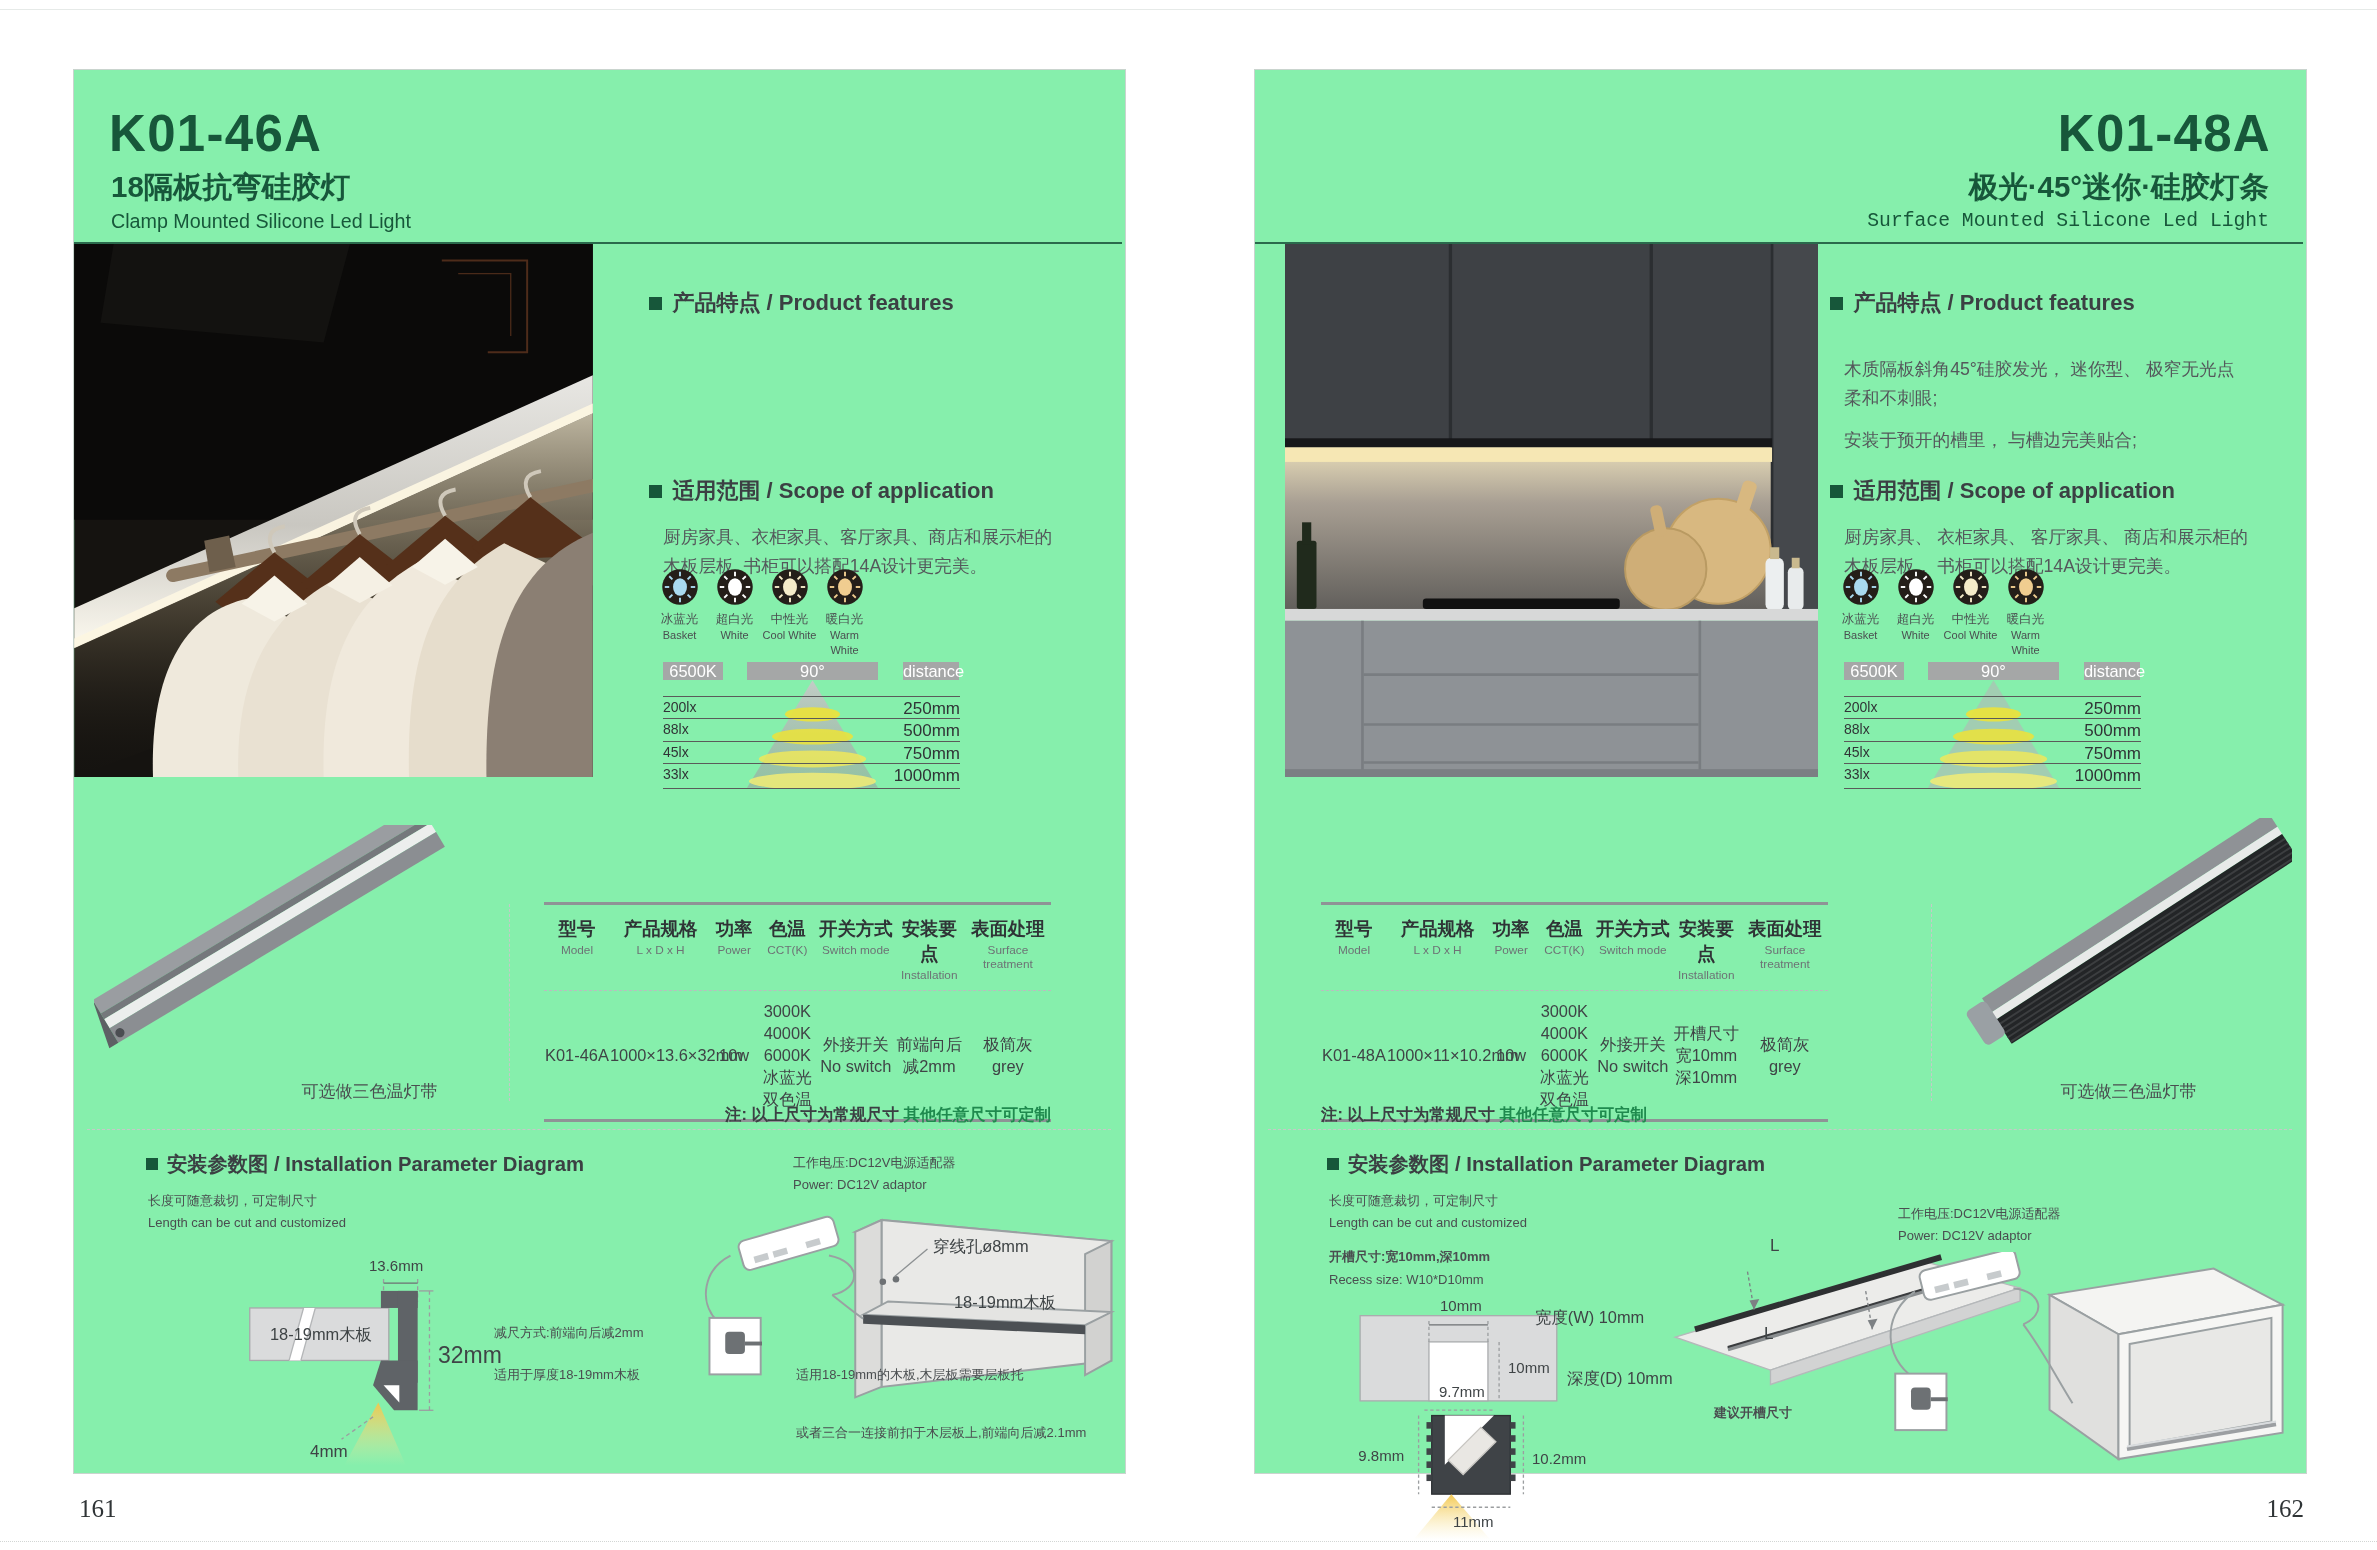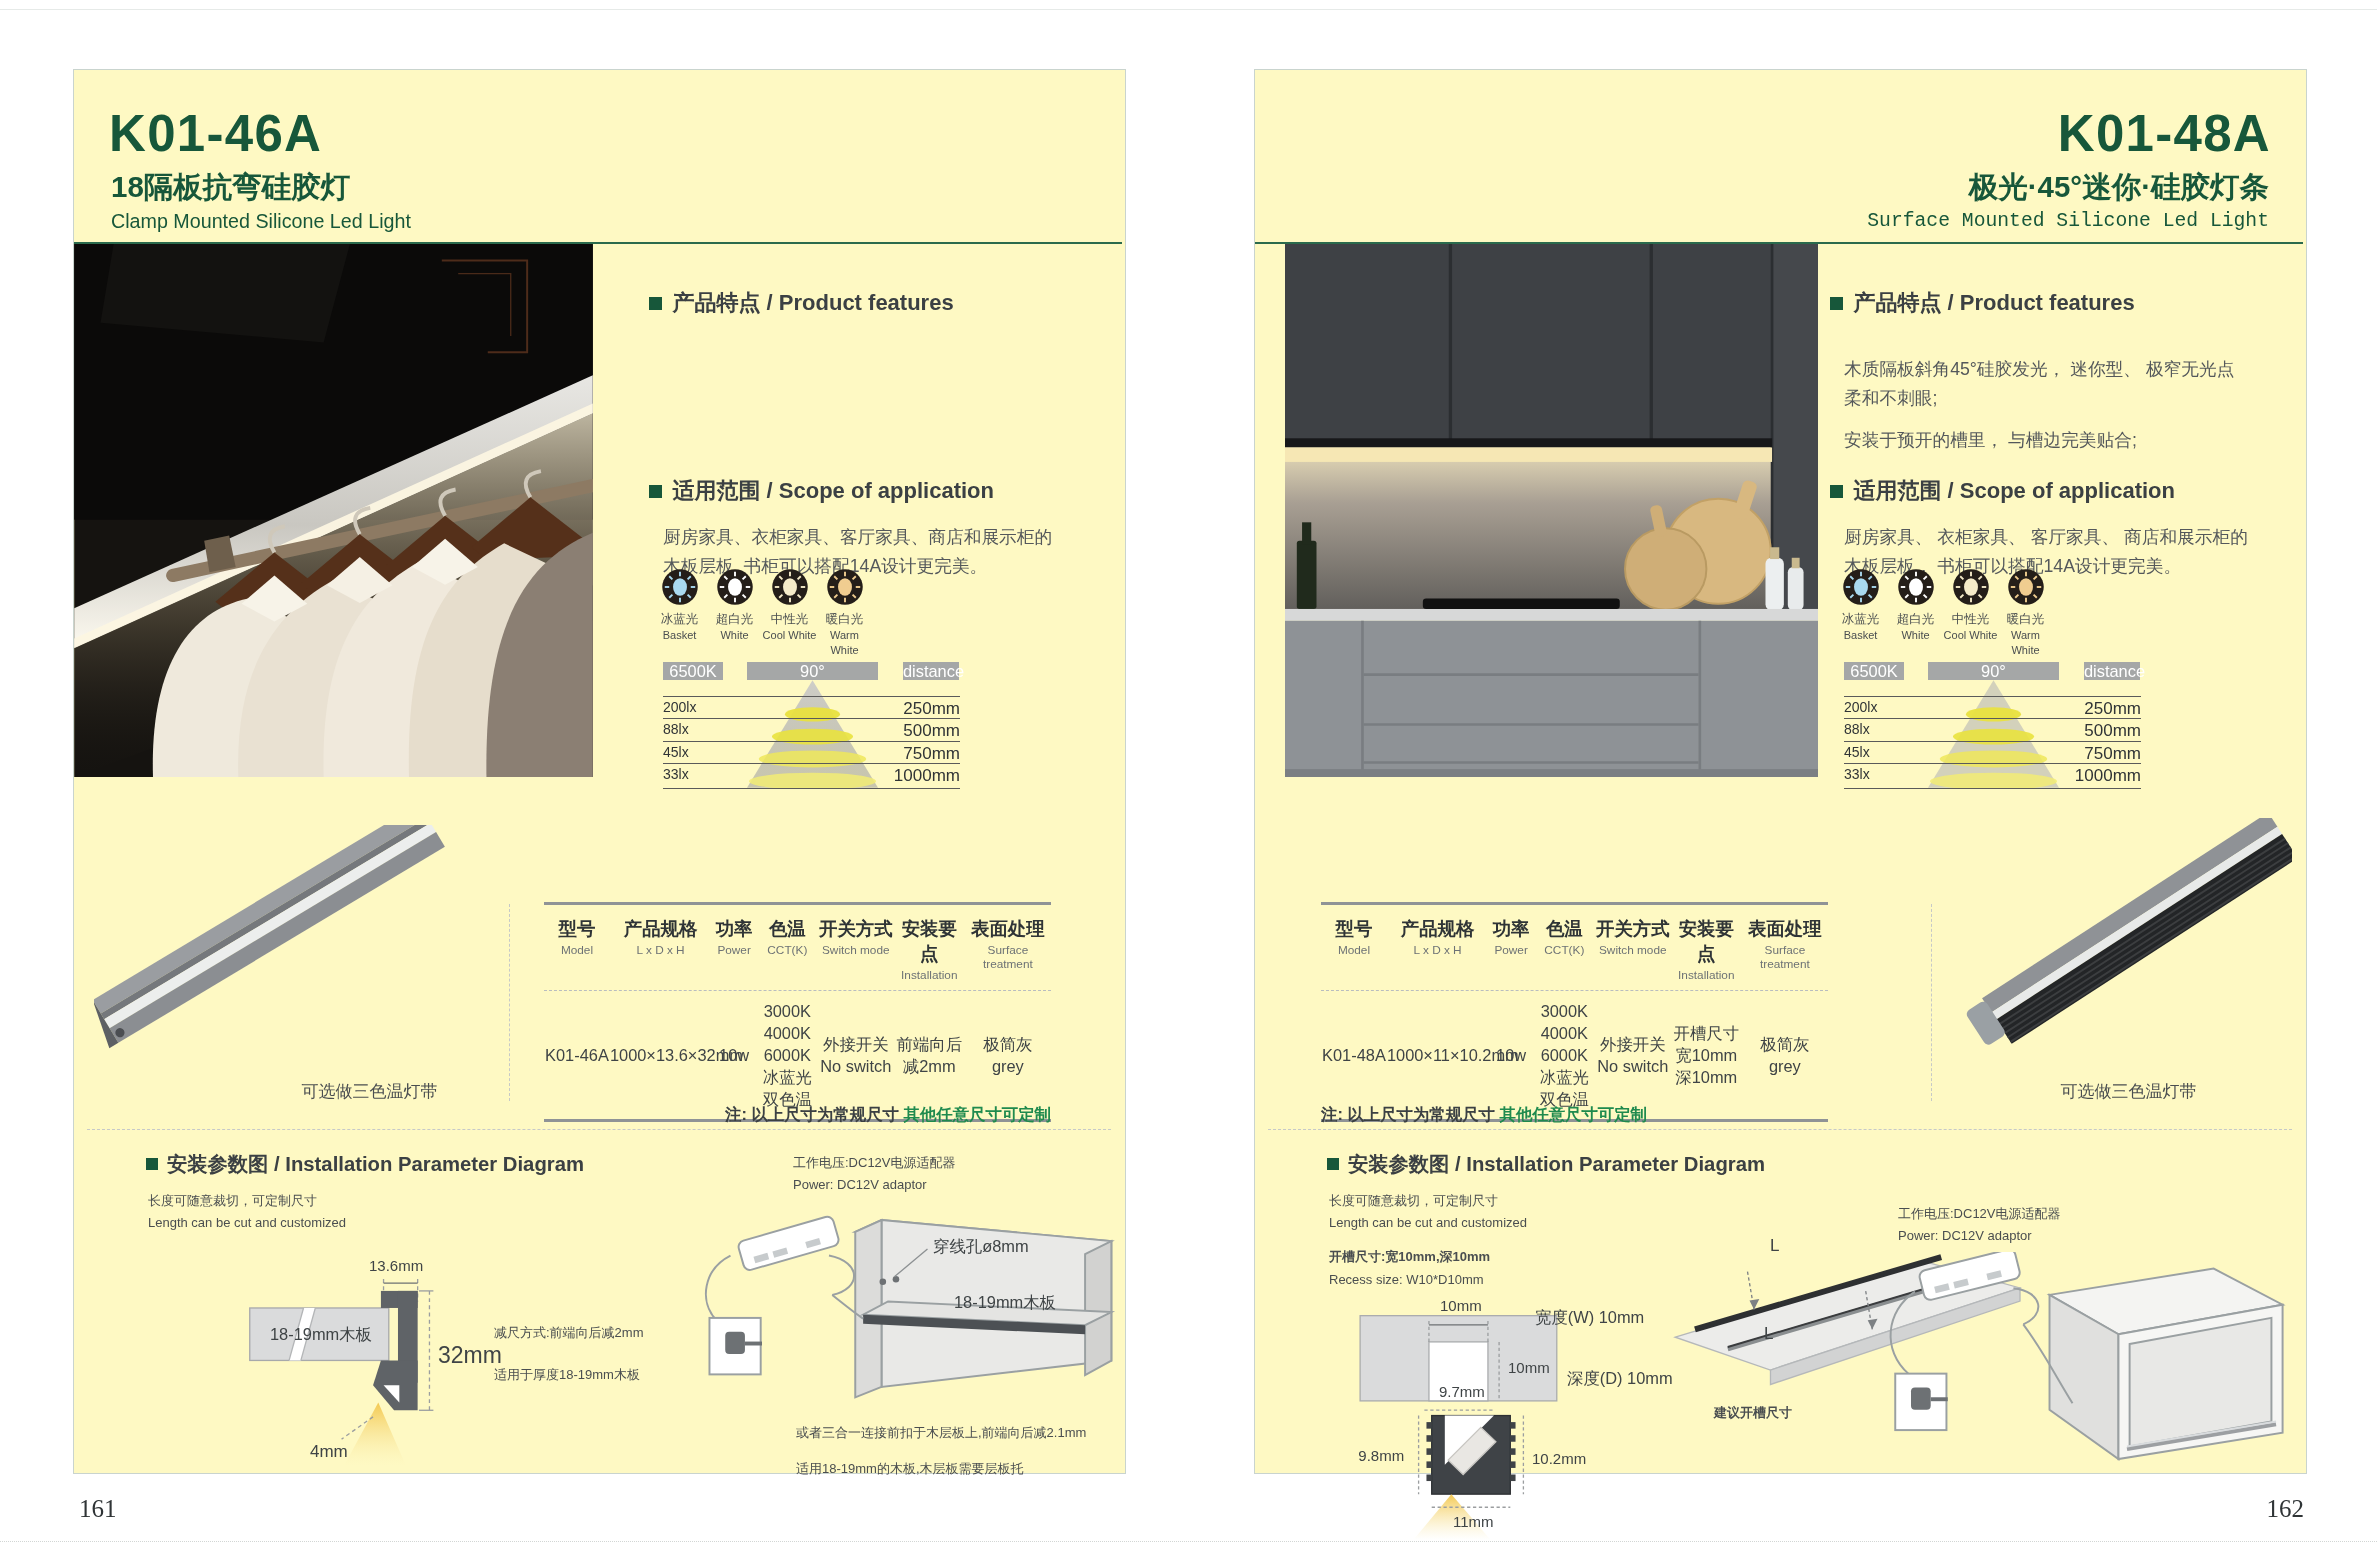--- a/index.html
+++ b/index.html
@@ -10,21 +10,21 @@
     --tx-body:#54585b;
     --tx-gray:#6d7275;
     --rule-gray:#8f9396;
     --bar-gray:#a5a7a7;
     --page-border:#c9d4ce;
   }
   html,body{margin:0;padding:0;background:#ffffff;}
   body{font-family:"Liberation Sans","DejaVu Sans",sans-serif;color:var(--tx-dark);}
   #canvas{position:relative;width:2377px;height:1550px;background:#fff;overflow:hidden;}
   .abs{position:absolute;}
-  .page{position:absolute;top:69px;width:1051px;height:1403px;background:#fef9c3;border:1.3px solid var(--page-border);}
+  .page{position:absolute;top:69px;width:1051px;height:1403px;background:#86efac;border:1.3px solid var(--page-border);}
   #page-1{left:73px;}
   #page-2{left:1254px;}
   .topline{position:absolute;left:0;top:9.2px;width:2377px;height:1.3px;background:#e6eae8;}
   .botline{position:absolute;left:0;top:1541px;width:2377px;border-top:1.3px dotted #d2d6d4;}
 
   
   .model{font-size:51px;font-weight:800;color:var(--green);letter-spacing:1.3px;line-height:1;}
   .sub-cn{font-size:29.5px;font-weight:700;color:var(--green);line-height:1;}
   .sub-en{font-size:19.7px;font-weight:500;color:var(--green);line-height:1;}
   .hrule{left:0;width:1048px;top:172px;height:2px;background:var(--green-line);}
@@ -419,21 +419,21 @@
         </g>
         <polygon points="262,170 600,186 600,200 262,184" fill="#4c5054"></polygon>
         <circle cx="292" cy="120" r="5" fill="#6d7174"></circle>
         <circle cx="312" cy="116" r="5" fill="#6d7174"></circle>
         <path d="M360,70 L310,112" stroke="#8d9193" stroke-width="2"></path>
         <path d="M215,140 C240,160 250,168 262,176" stroke="#9aa0a2" stroke-width="3" fill="none"></path>
       </svg>
       <span class="dim" style="left:242px;top:33px;font-size:16.4px;">穿线孔ø8mm</span>
       <span class="dim" style="left:263px;top:89px;font-size:16.4px;">18-19mm木板</span>
     </div>
-    <div class="abs small" style="left:722px;top:1388px;text-align:right;">适用18-19mm的木板,木层板需要层板托</div>
+    <div class="abs small" style="left:722px;top:1294px;text-align:right;">适用18-19mm的木板,木层板需要层板托</div>
     <div class="abs small" style="left:722px;top:1352px;">或者三合一连接前扣于木层板上,前端向后减2.1mm</div>
   </div>
 
   <div class="page" id="page-2">
 
     <div class="abs model" style="right:35px;top:38px;text-align:right;">K01-48A</div>
     <div class="abs sub-cn" style="right:37px;top:102px;text-align:right;">极光·45°迷你·硅胶灯条</div>
     <div class="abs sub-en" style="right:37px;top:142px;text-align:right;font-family:Liberation Mono, monospace;">Surface Mounted Silicone Led Light</div>
     <div class="abs hrule"></div>
 

